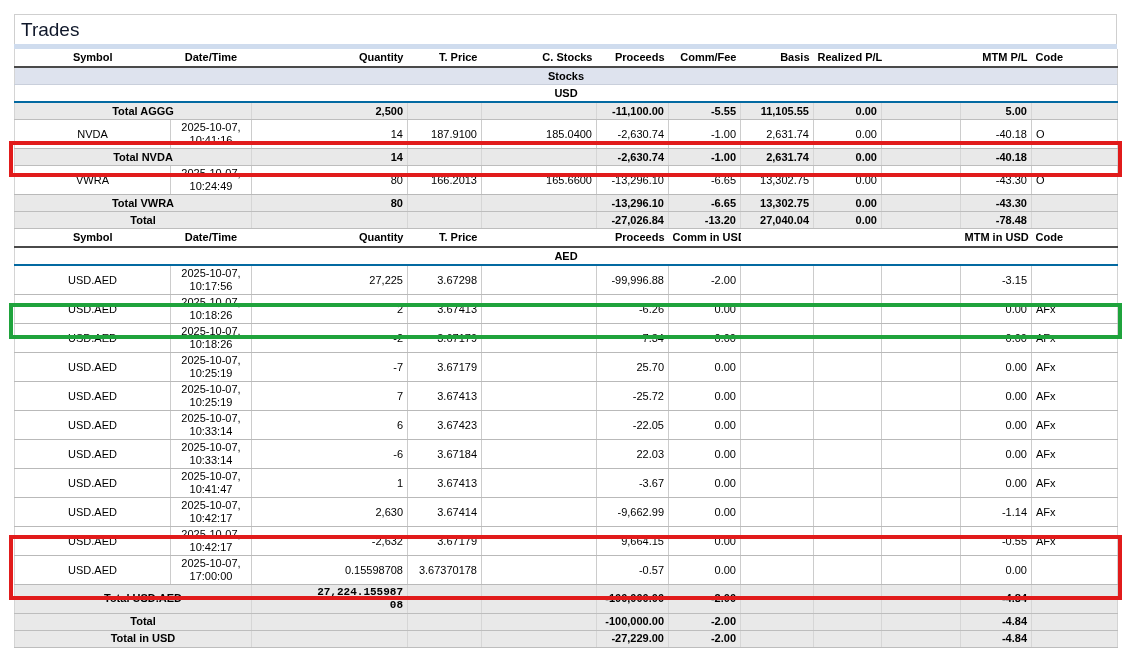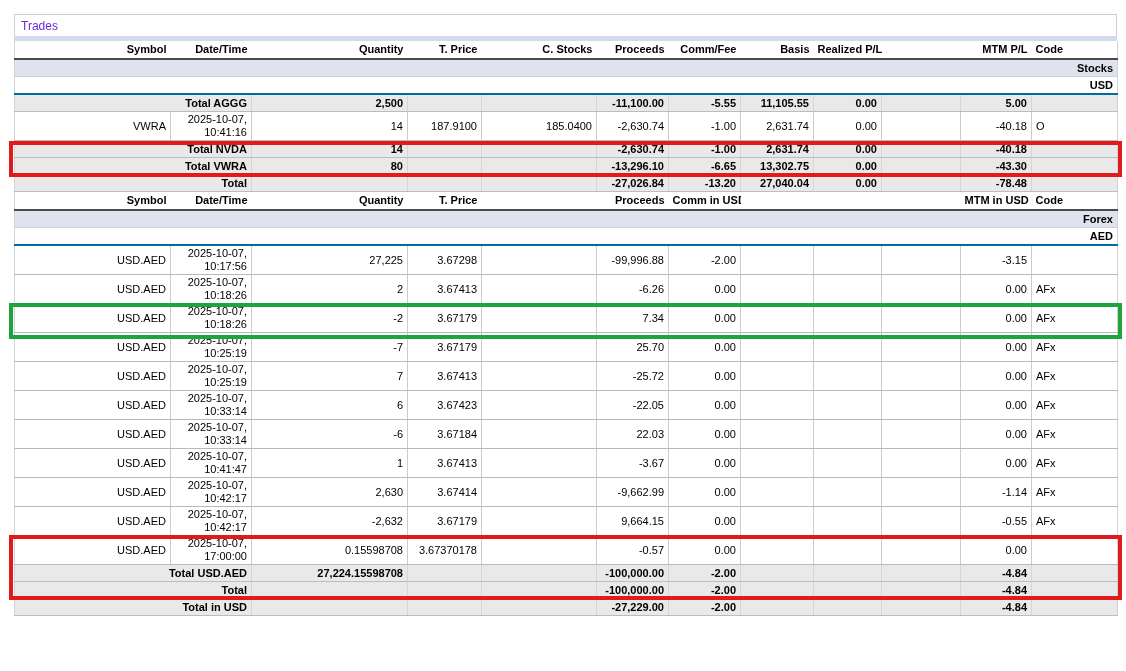--- a/index.html
+++ b/index.html
@@ -1,32 +1,32 @@
 <!DOCTYPE html>
 <html><head>
 <meta charset="utf-8">
 <style>
   html,body{margin:0;padding:0;background:#fff;font-family:"Liberation Sans",sans-serif;color:#000;}
   #report{position:relative;width:1103px;margin:14px 0 0 14px;font-size:11px;}
   .title-bar{border:1px solid #cfcfcf;border-bottom:none;padding:4px 4px 3px 6px;}
-  .title-bar h1{margin:0;font-size:12px;font-weight:400;color:#6d28d9;}
+  .title-bar h1{margin:0;font-size:19px;font-weight:400;color:#0f172a;}
   .title-strip{height:5px;background:#cfdcee;}
   table{border-collapse:collapse;table-layout:fixed;width:1103px;border-left:1px solid #d4d4d4;border-right:1px solid #d4d4d4;}
   th,td{overflow:hidden;padding:1px 4px;vertical-align:middle;font-size:11px;line-height:1.18;}
   thead th{font-weight:700;border-bottom:2px solid #4a4a4a;height:15px;white-space:nowrap;}
   tr.section td{background:#dee3ee;font-weight:700;height:14px;border-bottom:1px solid #c9cfdb;margin-left:44px;}
   tr.subsection td{background:#fff;font-weight:700;height:14px;border-bottom:2px solid #0369a1;}
   tr.data td{height:26px;border-bottom:1px solid #b9b9b9;border-left:1px solid #ccc;}
   tr.data td:first-child{border-left:none;}
   tr.total td{background:#e9e9e9;font-weight:700;height:14px;border-bottom:1px solid #bdbdbd;border-left:1px solid #d6d6d6;}
   tr.total td:first-child{border-left:none;padding-left:24px;}
-  td.al,th.al{text-align:right;}
+  td.al,th.al{text-align:center;}
   td.ar,th.ar{text-align:right;}
   td.ac,th.ac{text-align:left;}
-  .wrap-num{display:inline-block;max-width:90px;word-break:break-all;text-align:right;}
+  .wrap-num{display:inline-block;max-width:90px;word-break:break-all;text-align:right;font-family:Liberation Mono, monospace;}
   .hl-box{position:absolute;border:4px solid;box-sizing:border-box;pointer-events:none;}
 </style>
 </head>
 <body>
 
 <div id="report">
   <div class="title-bar">
     <h1>Trades</h1>
   </div>
   <div class="title-strip"></div>
@@ -76,21 +76,21 @@
             <td class="ar"></td>
             <td class="ar">-11,100.00</td>
             <td class="ar">-5.55</td>
             <td class="ar">11,105.55</td>
             <td class="ar">0.00</td>
             <td class="ar"></td>
             <td class="ar">5.00</td>
             <td class="ac"></td>
           </tr>
           <tr class="data">
-            <td class="al">VWRA</td>
+            <td class="al">NVDA</td>
             <td class="al">2025-10-07, 10:41:16</td>
             <td class="ar">14</td>
             <td class="ar">187.9100</td>
             <td class="ar">185.0400</td>
             <td class="ar">-2,630.74</td>
             <td class="ar">-1.00</td>
             <td class="ar">2,631.74</td>
             <td class="ar">0.00</td>
             <td class="ar"></td>
             <td class="ar">-40.18</td>
@@ -101,20 +101,34 @@
             <td class="ar">14</td>
             <td class="ar"></td>
             <td class="ar"></td>
             <td class="ar">-2,630.74</td>
             <td class="ar">-1.00</td>
             <td class="ar">2,631.74</td>
             <td class="ar">0.00</td>
             <td class="ar"></td>
             <td class="ar">-40.18</td>
             <td class="ac"></td>
+          </tr>
+          <tr class="data">
+            <td class="al">VWRA</td>
+            <td class="al">2025-10-07, 10:24:49</td>
+            <td class="ar">80</td>
+            <td class="ar">166.2013</td>
+            <td class="ar">165.6600</td>
+            <td class="ar">-13,296.10</td>
+            <td class="ar">-6.65</td>
+            <td class="ar">13,302.75</td>
+            <td class="ar">0.00</td>
+            <td class="ar"></td>
+            <td class="ar">-43.30</td>
+            <td class="ac">O</td>
           </tr>
           <tr class="total">
             <td colspan="2" class="al">Total VWRA</td>
             <td class="ar">80</td>
             <td class="ar"></td>
             <td class="ar"></td>
             <td class="ar">-13,296.10</td>
             <td class="ar">-6.65</td>
             <td class="ar">13,302.75</td>
             <td class="ar">0.00</td>
@@ -162,23 +176,20 @@
             <th class="ar">Proceeds</th>
             <th class="ar">Comm in USD</th>
             <th class="ar"></th>
             <th class="ar"></th>
             <th class="ar"></th>
             <th class="ar">MTM in USD</th>
             <th class="ac">Code</th>
           </tr>
         </thead>
         <tbody>
-          <tr class="section">
-            <td colspan="12" class="al">Forex</td>
-          </tr>
           <tr class="subsection">
             <td colspan="12" class="al">AED</td>
           </tr>
           <tr class="data">
             <td class="al">USD.AED</td>
             <td class="al">2025-10-07, 10:17:56</td>
             <td class="ar">27,225</td>
             <td class="ar">3.67298</td>
             <td class="ar"></td>
             <td class="ar">-99,996.88</td>

